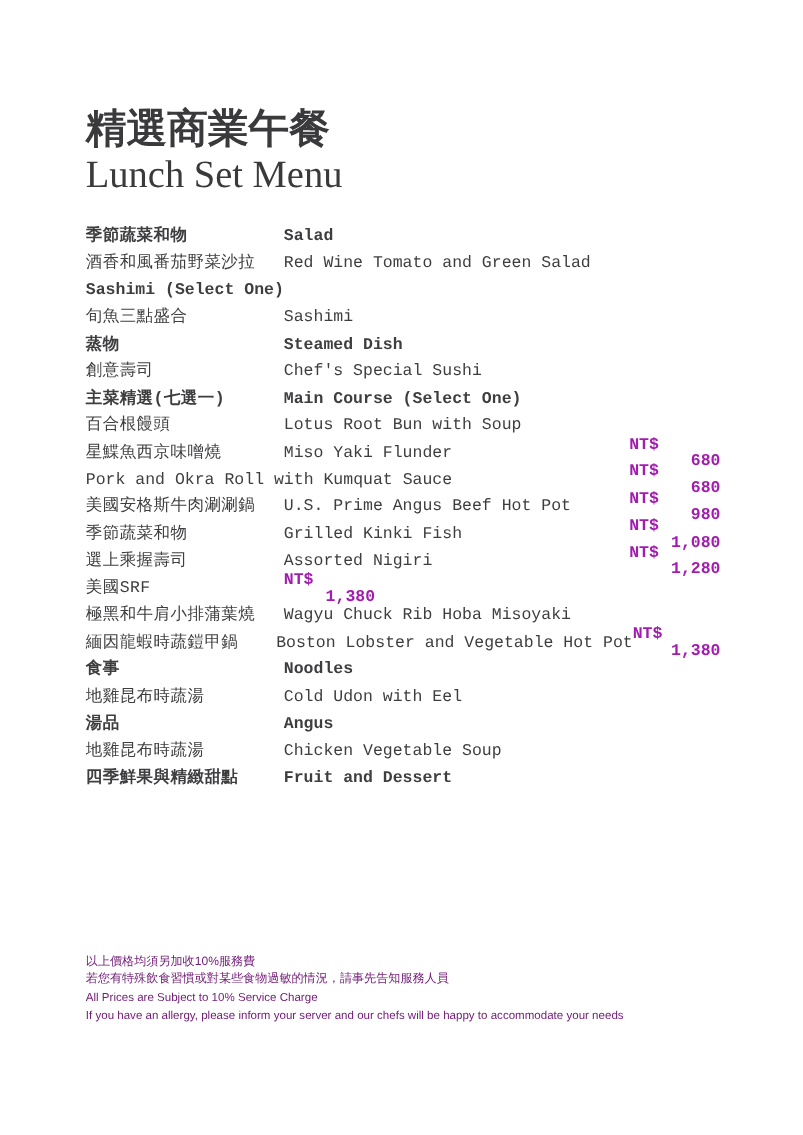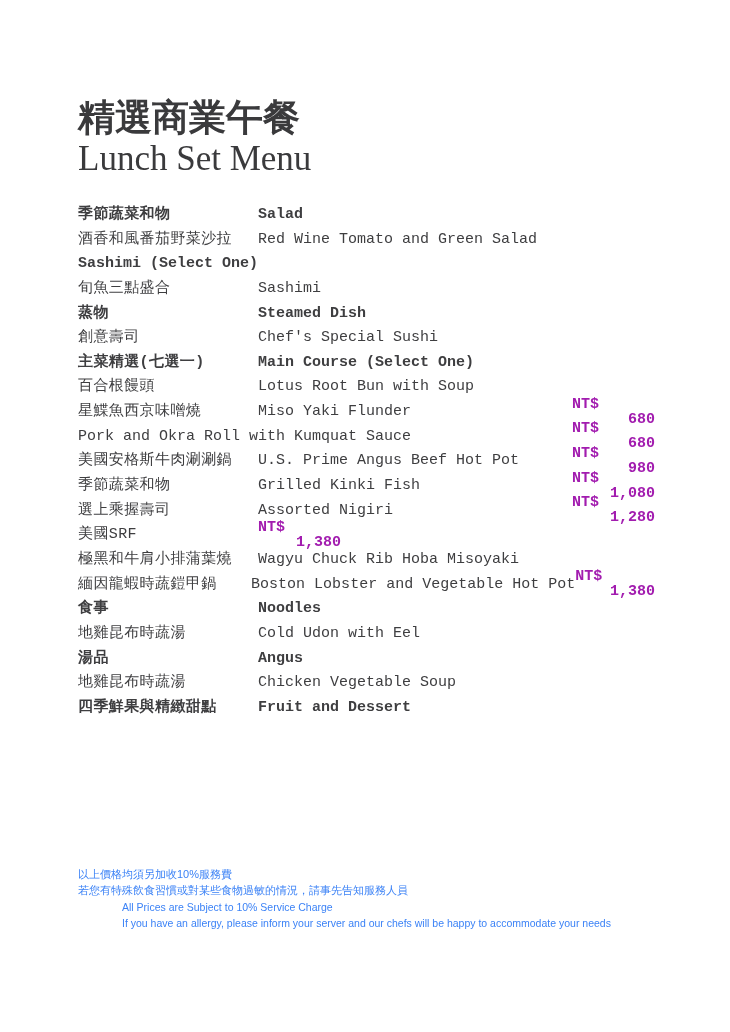--- a/index.html
+++ b/index.html
@@ -33,23 +33,23 @@
   .menu-row.bold .cell-zh, .menu-row.bold .cell-en { font-weight:700; }
   .cell-zh { width:180px; letter-spacing:0.4px; overflow:visible; }
   .cell-en { flex:1; }
   .cell-price {
     width:83px; display:flex; justify-content:space-between;
     font-weight:700; color:#a21caf;
   }
   .price-currency { text-align:left; }
   .price-value { text-align:right;margin-top:15px; }
   
-  .footer { position:absolute; left:78px; top:866px; color:#3b82f6; }
+  .footer { position:absolute; left:78px; top:866px; color:#701a75; }
   .footer-line { font-size:11px; line-height:16.4px; white-space:nowrap; }
-  .footer-line.en { font-size:10.5px;margin-left:44px; }
+  .footer-line.en { font-size:10.5px; }
 </style>
 </head>
 <body>
 
 <div class="page">
 
   <div class="title-block">
     <div class="title-zh">精選商業午餐</div>
     <div class="title-en">Lunch Set Menu</div>
   </div>

